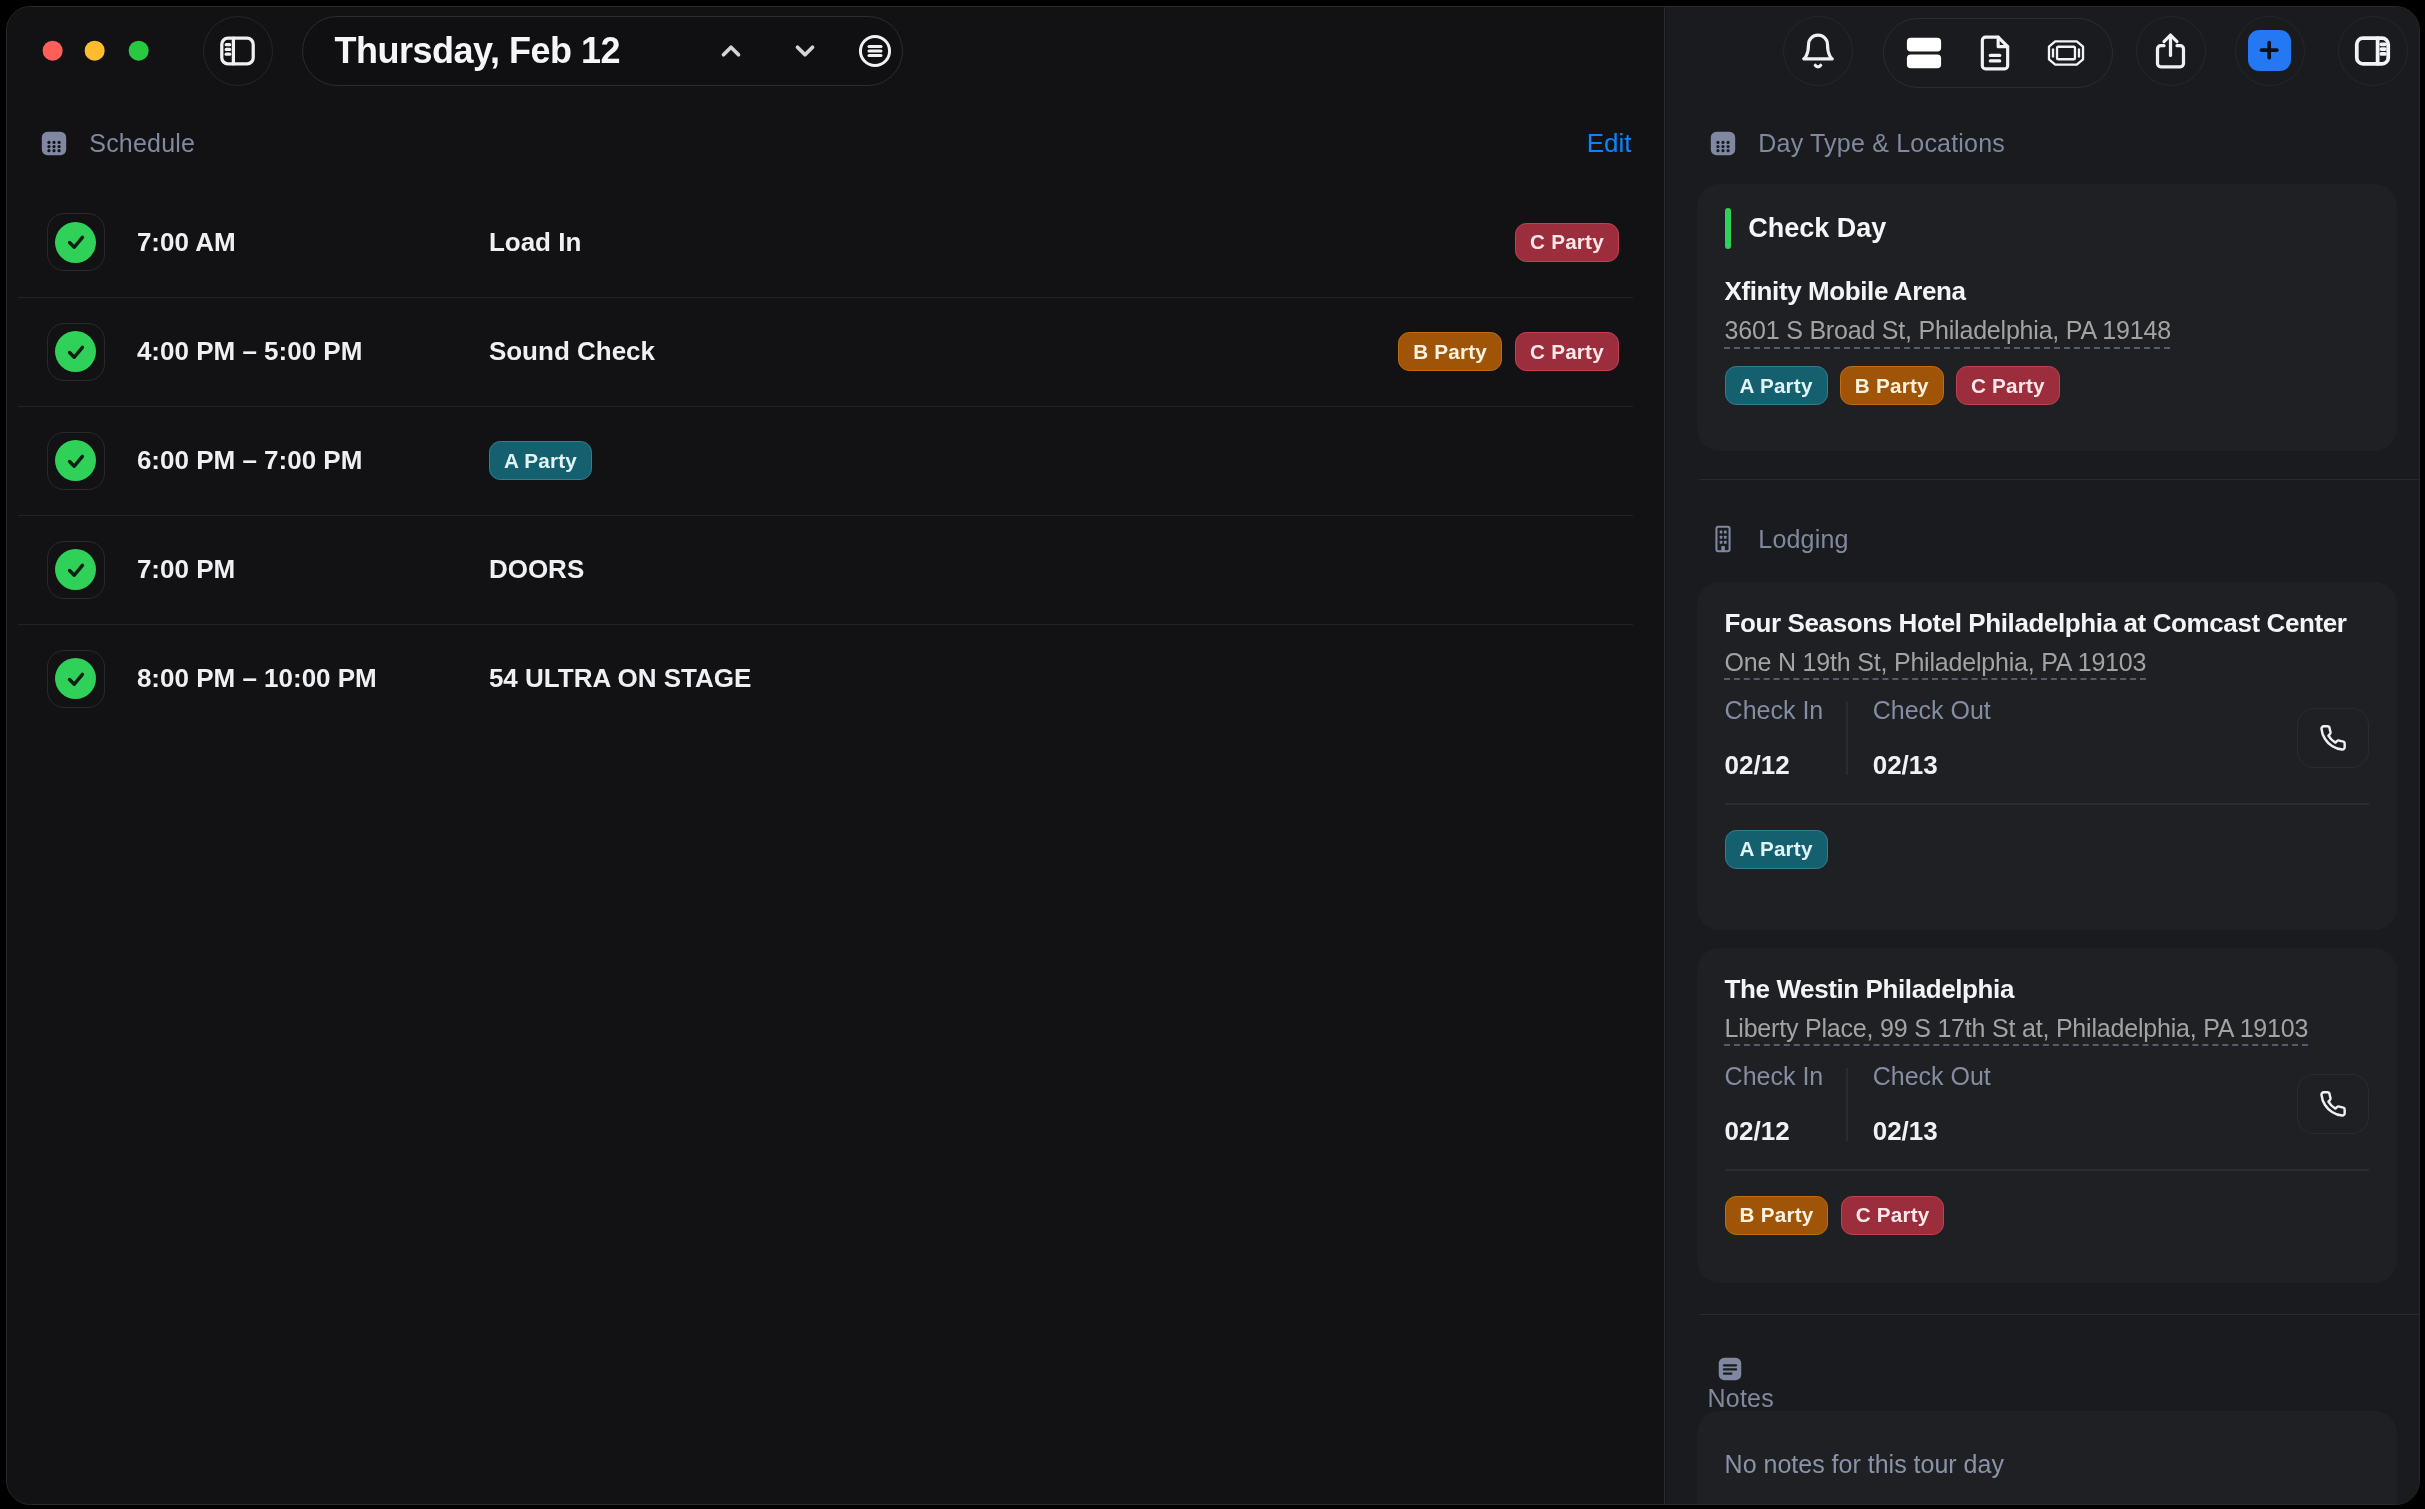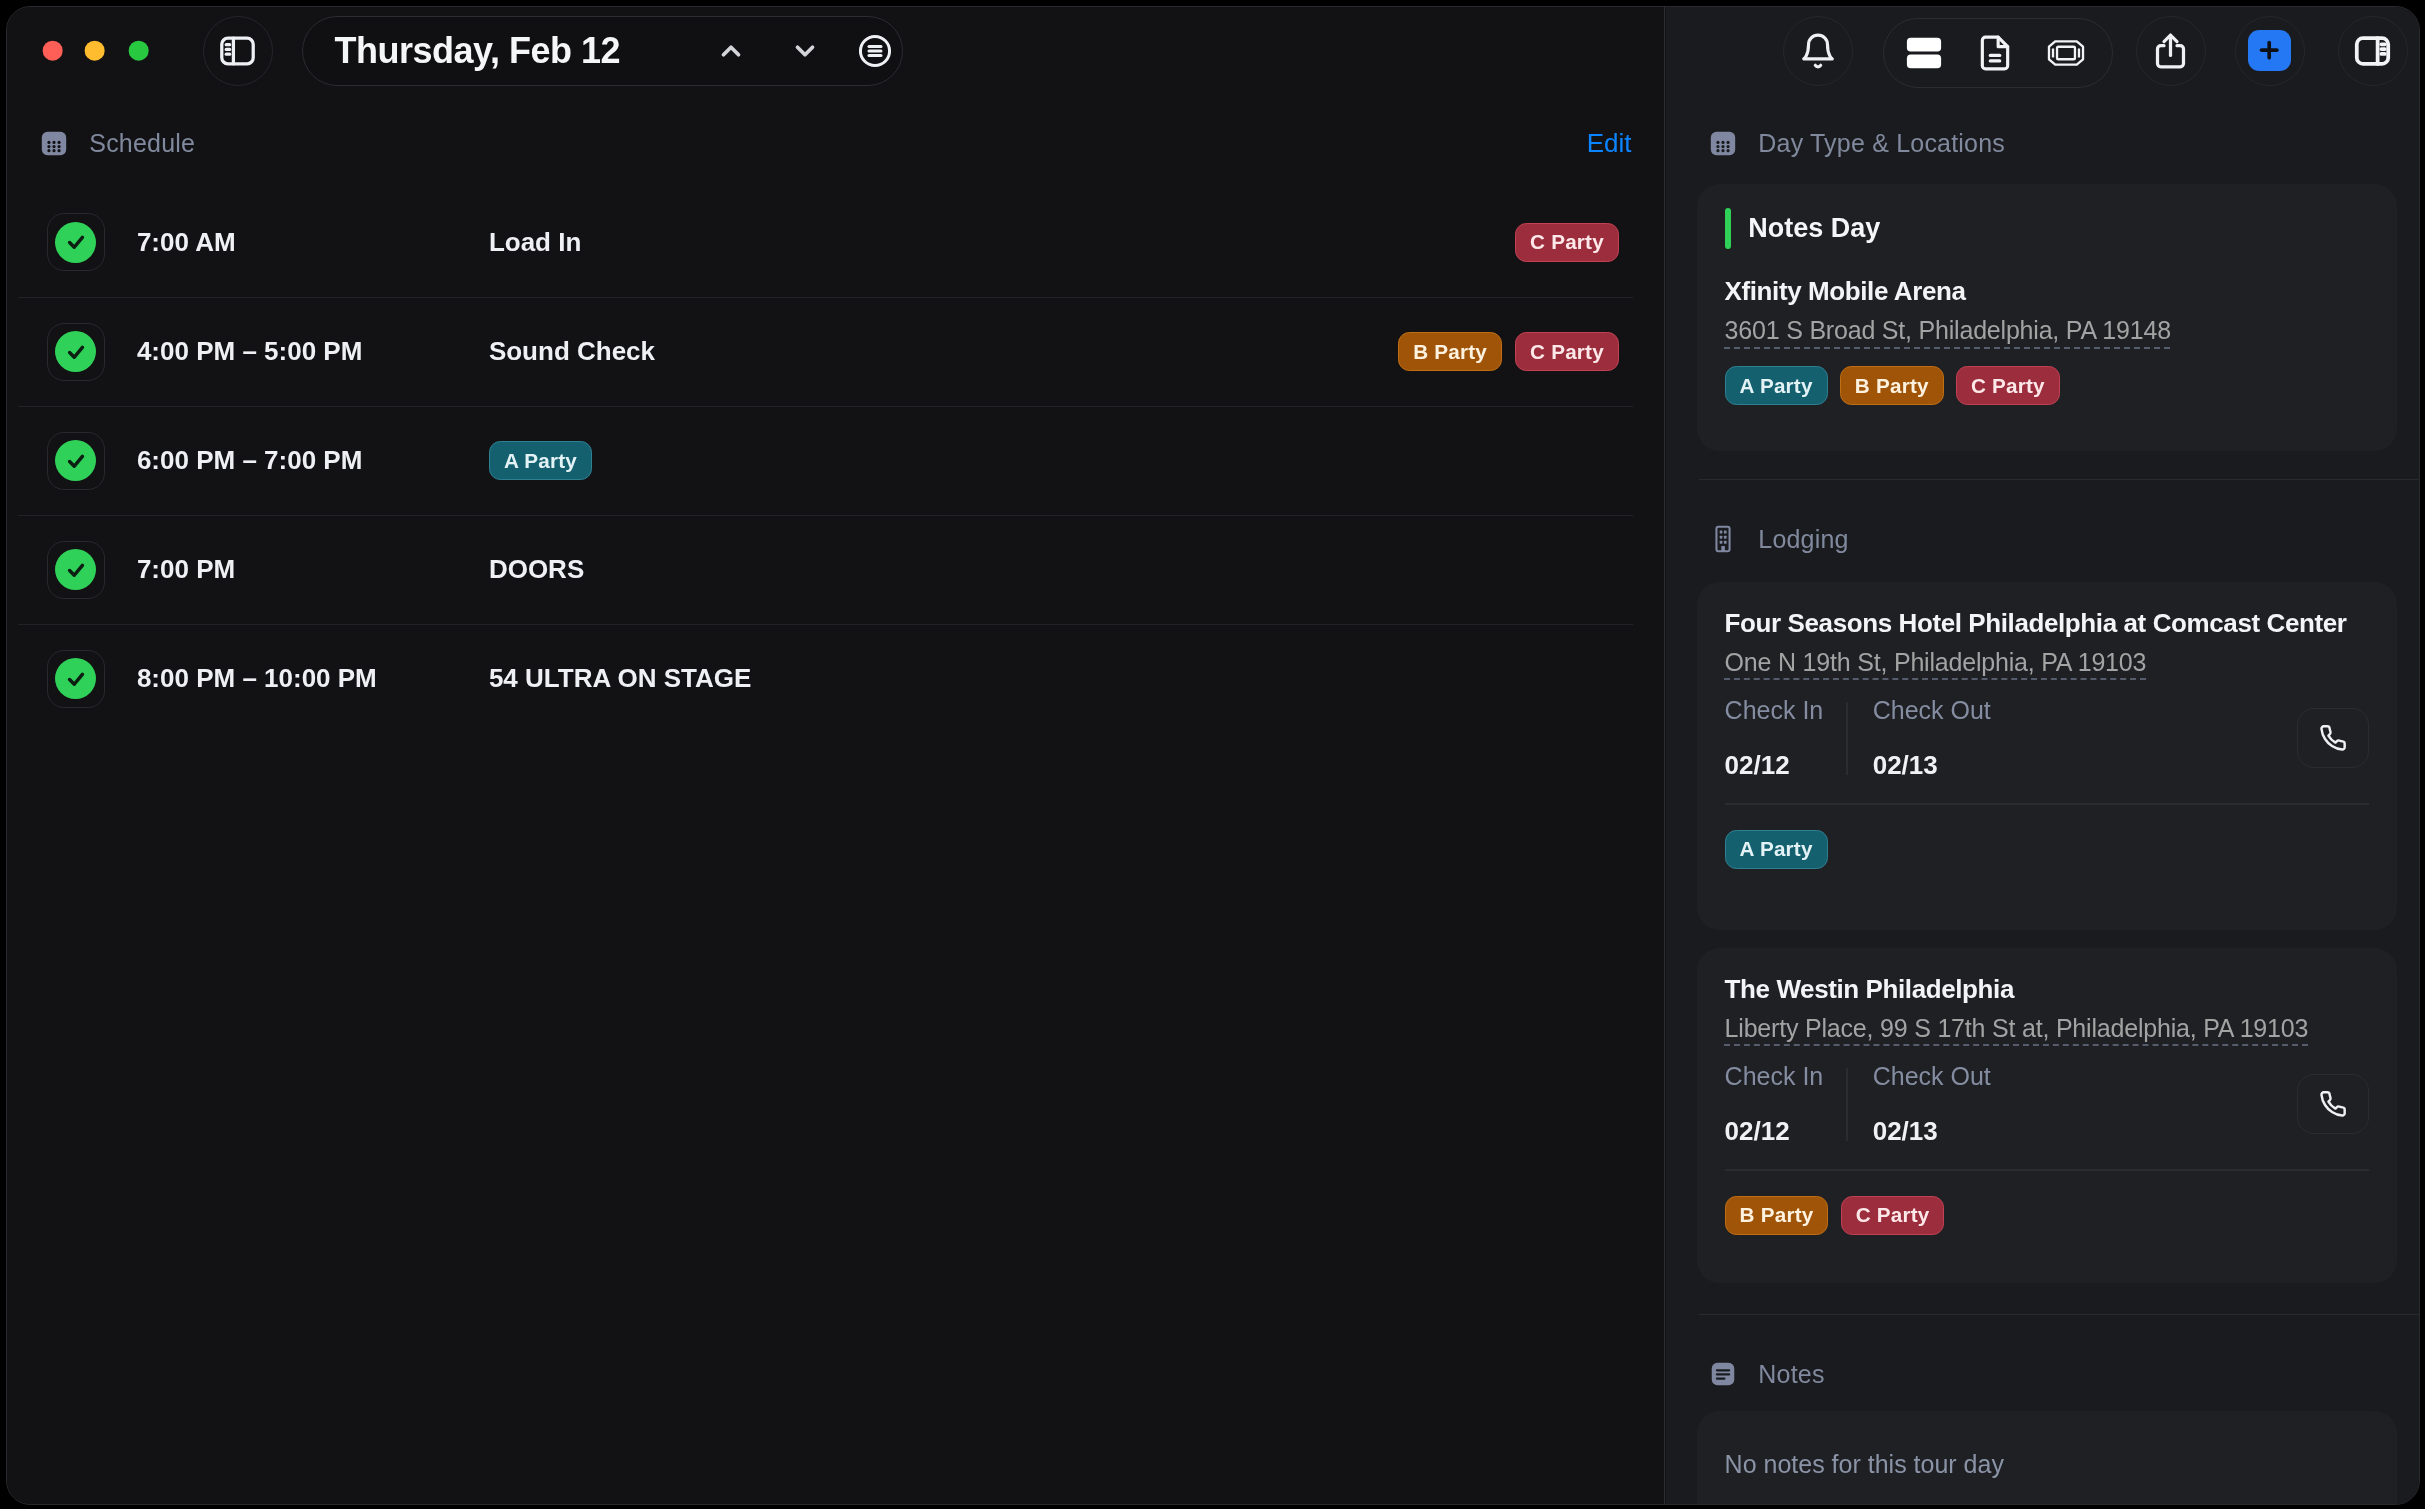--- a/index.html
+++ b/index.html
@@ -185,21 +185,21 @@
               <circle cx="21.4" cy="24.2" r="1.7"></circle>
             </g>
           </svg>
       </span>
       <span class="sec-title">Day Type &amp; Locations</span>
     </div>
 
     <div class="card" style="top:177px;height:267px;padding:24.4px 28px;">
       <div class="showday-row">
         <span class="showday-bar"></span>
-        <span class="showday-label">Notes Day</span>
+        <span class="showday-label">Check Day</span>
       </div>
       <div class="card-title" style="margin-top:27px;">Xfinity Mobile Arena</div>
       <div class="card-addr">3601 S Broad St, Philadelphia, PA 19148</div>
       <div class="badge-row" style="margin-top:20.7px;" id="venue-badges">
           <span class="badge" style="background: rgb(20, 96, 111); border-color: rgb(47, 128, 147); color: rgb(227, 242, 245);">A Party</span>
           <span class="badge" style="background: rgb(160, 84, 8); border-color: rgb(192, 110, 18); color: rgb(253, 242, 223);">B Party</span>
           <span class="badge" style="background: rgb(155, 45, 60); border-color: rgb(194, 66, 84); color: rgb(252, 231, 233);">C Party</span>
         </div>
     </div>
 
@@ -275,21 +275,21 @@
     <div class="card-div"></div>
     <div class="badge-row" style="margin-top:24.4px;">
             <span class="badge" style="background: rgb(160, 84, 8); border-color: rgb(192, 110, 18); color: rgb(253, 242, 223);">B Party</span>
             <span class="badge" style="background: rgb(155, 45, 60); border-color: rgb(194, 66, 84); color: rgb(252, 231, 233);">C Party</span>
           </div>
   </div>
 </div>
 
     <div class="sep" style="top:1307px;"></div>
 
-    <div class="sec-head" style="left:42px;top:1347px;">
+    <div class="sec-head" style="left:42px;top:1347px;flex-direction:column;">
       <span class="sec-ic">
         <svg width="30" height="30" viewBox="0 0 32 32">
             <rect x="4" y="4" width="24" height="24" rx="6" fill="currentColor"></rect>
             <g stroke="#1a1b1e" stroke-width="2.4" stroke-linecap="round">
               <line x1="9.5" y1="12" x2="22.5" y2="12"></line>
               <line x1="9.5" y1="16.4" x2="22.5" y2="16.4"></line>
               <line x1="9.5" y1="20.8" x2="17.5" y2="20.8"></line>
             </g>
           </svg>
       </span>

